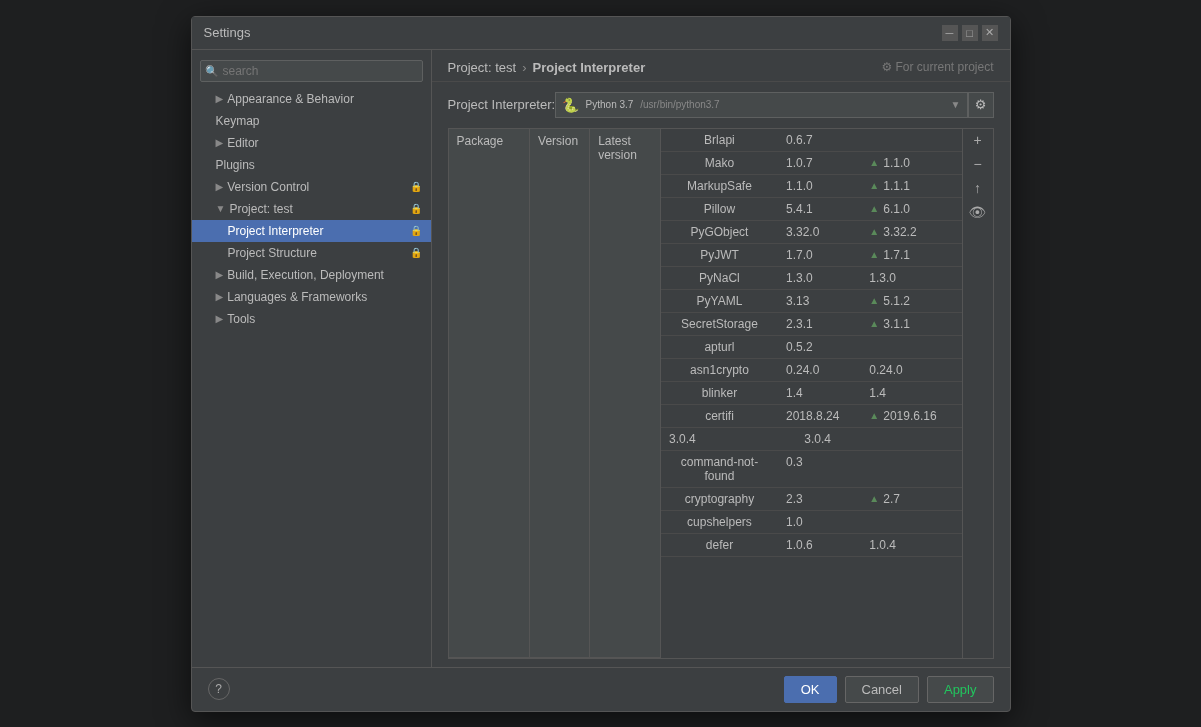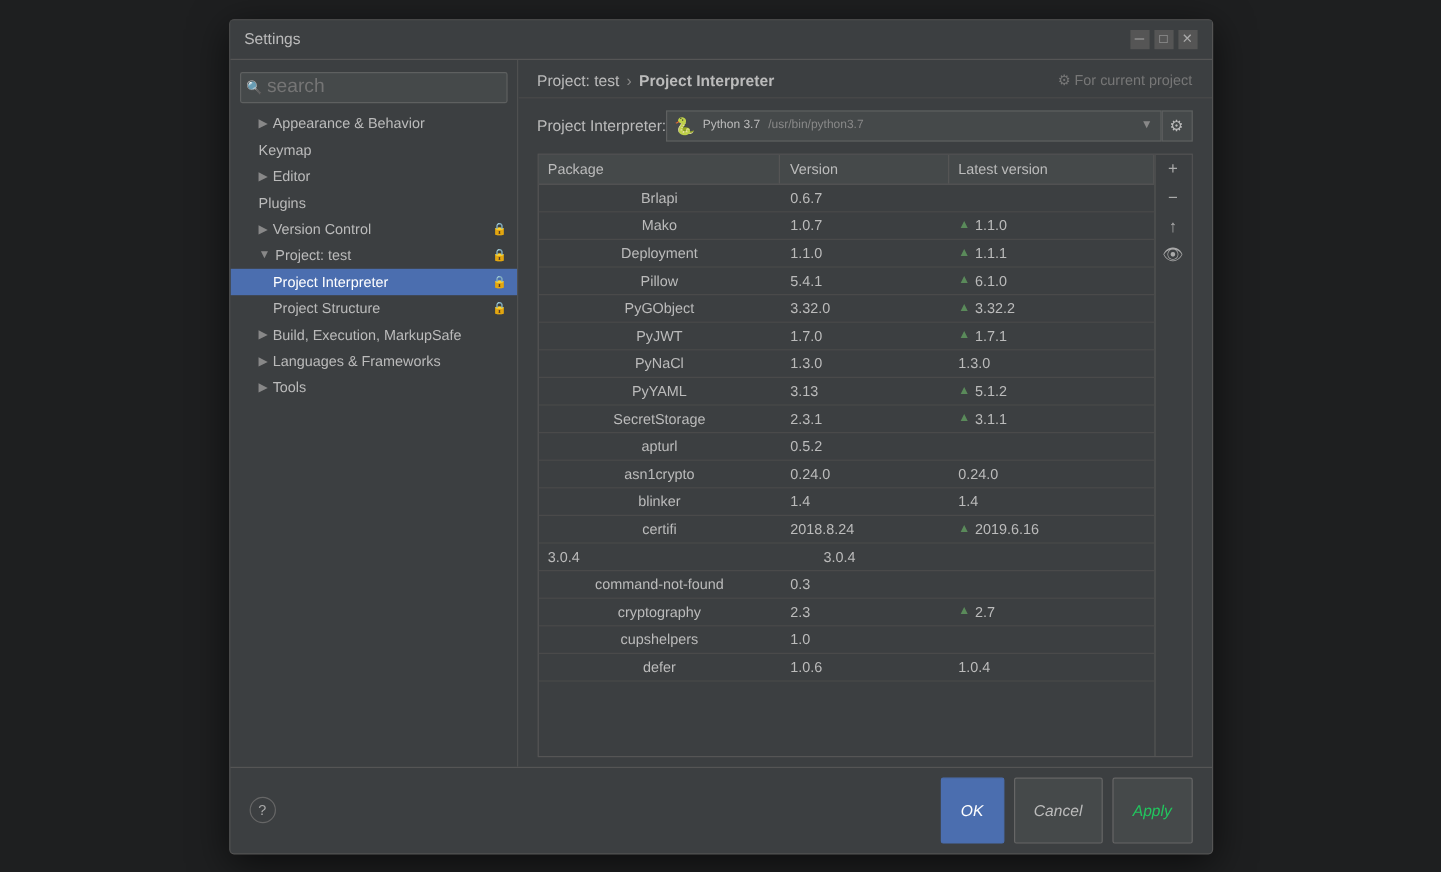--- a/index.html
+++ b/index.html
@@ -95,21 +95,21 @@
 
     .search-box-wrap {
       padding: 6px 8px;
     }
     .search-box {
       width: 100%;
       background: #45494a;
       border: 1px solid #5e6060;
       color: #bbbbbb;
       padding: 3px 6px 3px 22px;
-      font-size: 16px;
+      font-size: 12px;
       outline: none;
       border-radius: 2px;
     }
     .search-wrap-inner {
       position: relative;
     }
     .search-icon-inner {
       position: absolute;
       left: 6px;
       top: 50%;
@@ -349,28 +349,27 @@
       display: flex;
       align-items: center;
       justify-content: center;
       font-size: 12px;
     }
     .footer-right {
       display: flex;
       gap: 8px;
     }
     .footer-btn {
-      padding: 19px 16px;
+      padding: 5px 16px;
       border: 1px solid #666;
       background: #45494a;
       color: #bbbbbb;
       cursor: pointer;
       font-size: 13px;
       border-radius: 2px;
-      font-style: italic;
     }
     .footer-btn.primary {
       background: #4b6eaf;
       border-color: #4b6eaf;
       color: #ffffff;
     }
     .footer-btn.disabled {
       color: #22c55e;
       cursor: default;
     }
@@ -438,21 +437,21 @@
           <span class="lock-icon">🔒</span>
         </div>
 
         <div class="sidebar-item indent2">
           <span>Project Structure</span>
           <span class="lock-icon">🔒</span>
         </div>
 
         <div class="sidebar-item indent1">
           <span class="arrow">▶</span>
-          <span>Build, Execution, MarkupSafe</span>
+          <span>Build, Execution, Deployment</span>
         </div>
 
         <div class="sidebar-item indent1">
           <span class="arrow">▶</span>
           <span>Languages &amp; Frameworks</span>
         </div>
 
         <div class="sidebar-item indent1">
           <span class="arrow">▶</span>
           <span>Tools</span>
@@ -478,21 +477,21 @@
             <span class="select-text">
               <span>Python 3.7</span>
               <span style="color:#888; margin-left:4px;">/usr/bin/python3.7</span>
             </span>
             <span class="select-arrow">▼</span>
           </div>
           <button class="interpreter-gear-btn">⚙</button>
         </div>
 
         <div class="table-with-actions">
-          <div style="display:flex; flex-direction:column; flex:1; overflow:hidden;">
+          <div style="display:flex; flex:1; overflow:hidden;">
 
             <div class="table-header">
               <div class="th pkg">Package</div>
               <div class="th ver">Version</div>
               <div class="th latest">Latest version</div>
             </div>
 
             <div class="table-body-wrap" id="table-body">
             <div class="table-row">
                   <div class="td pkg">Brlapi</div>
@@ -501,21 +500,21 @@
                 </div>
                 <div class="table-row">
                   <div class="td pkg">Mako</div>
                   <div class="td ver">1.0.7</div>
                   <div class="td latest">
                     <span class="upgrade-arrow">▲</span>
                     <span>1.1.0</span>
                   </div>
                 </div>
                 <div class="table-row">
-                  <div class="td pkg">Deployment</div>
+                  <div class="td pkg">MarkupSafe</div>
                   <div class="td ver">1.1.0</div>
                   <div class="td latest">
                     <span class="upgrade-arrow">▲</span>
                     <span>1.1.1</span>
                   </div>
                 </div>
                 <div class="table-row">
                   <div class="td pkg">Pillow</div>
                   <div class="td ver">5.4.1</div>
                   <div class="td latest">

